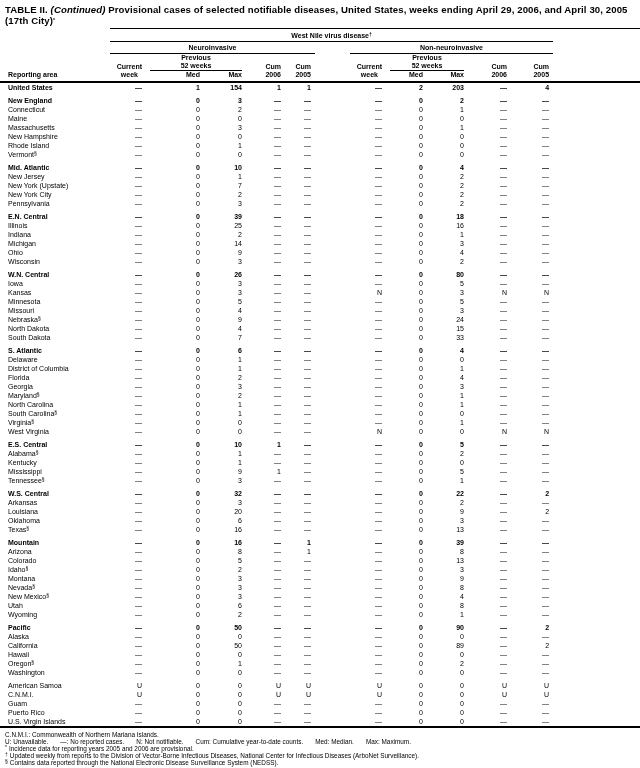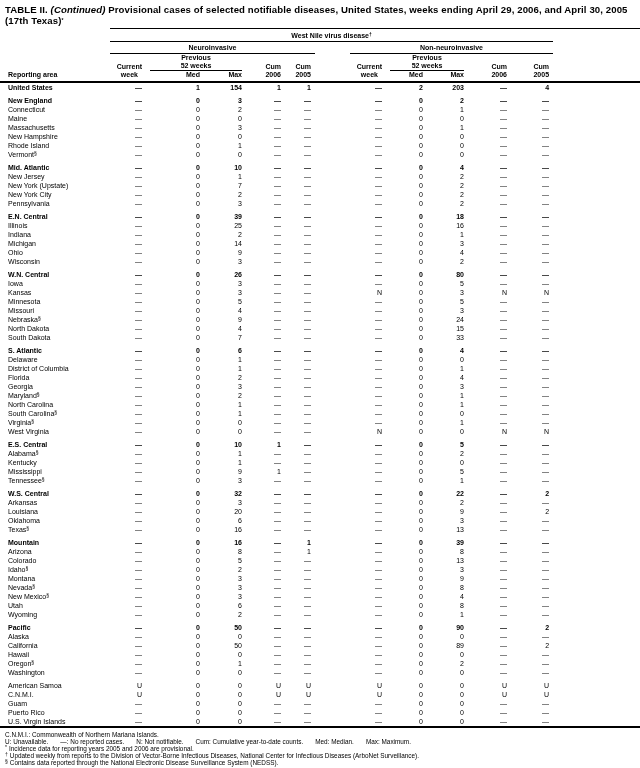--- a/index.html
+++ b/index.html
@@ -37,21 +37,21 @@
 </head>
 <body>
 
 <div class="page">
 
   <div class="title">
     <span>TABLE II.</span>
     <span class="it">(Continued)</span>
     <span>Provisional cases of selected notifiable diseases, United States, weeks ending April 29, 2006, and April 30, 2005</span>
     <br>
-    <span>(17th Texas)</span><sup>*</sup>
+    <span>(17th City)</span><sup>*</sup>
   </div>
 
   <table>
     <colgroup>
       <col style="width:110px">
         <col style="width:36px">
         <col style="width:58px">
         <col style="width:42px">
       <col style="width:39px">
         <col style="width:30px">

